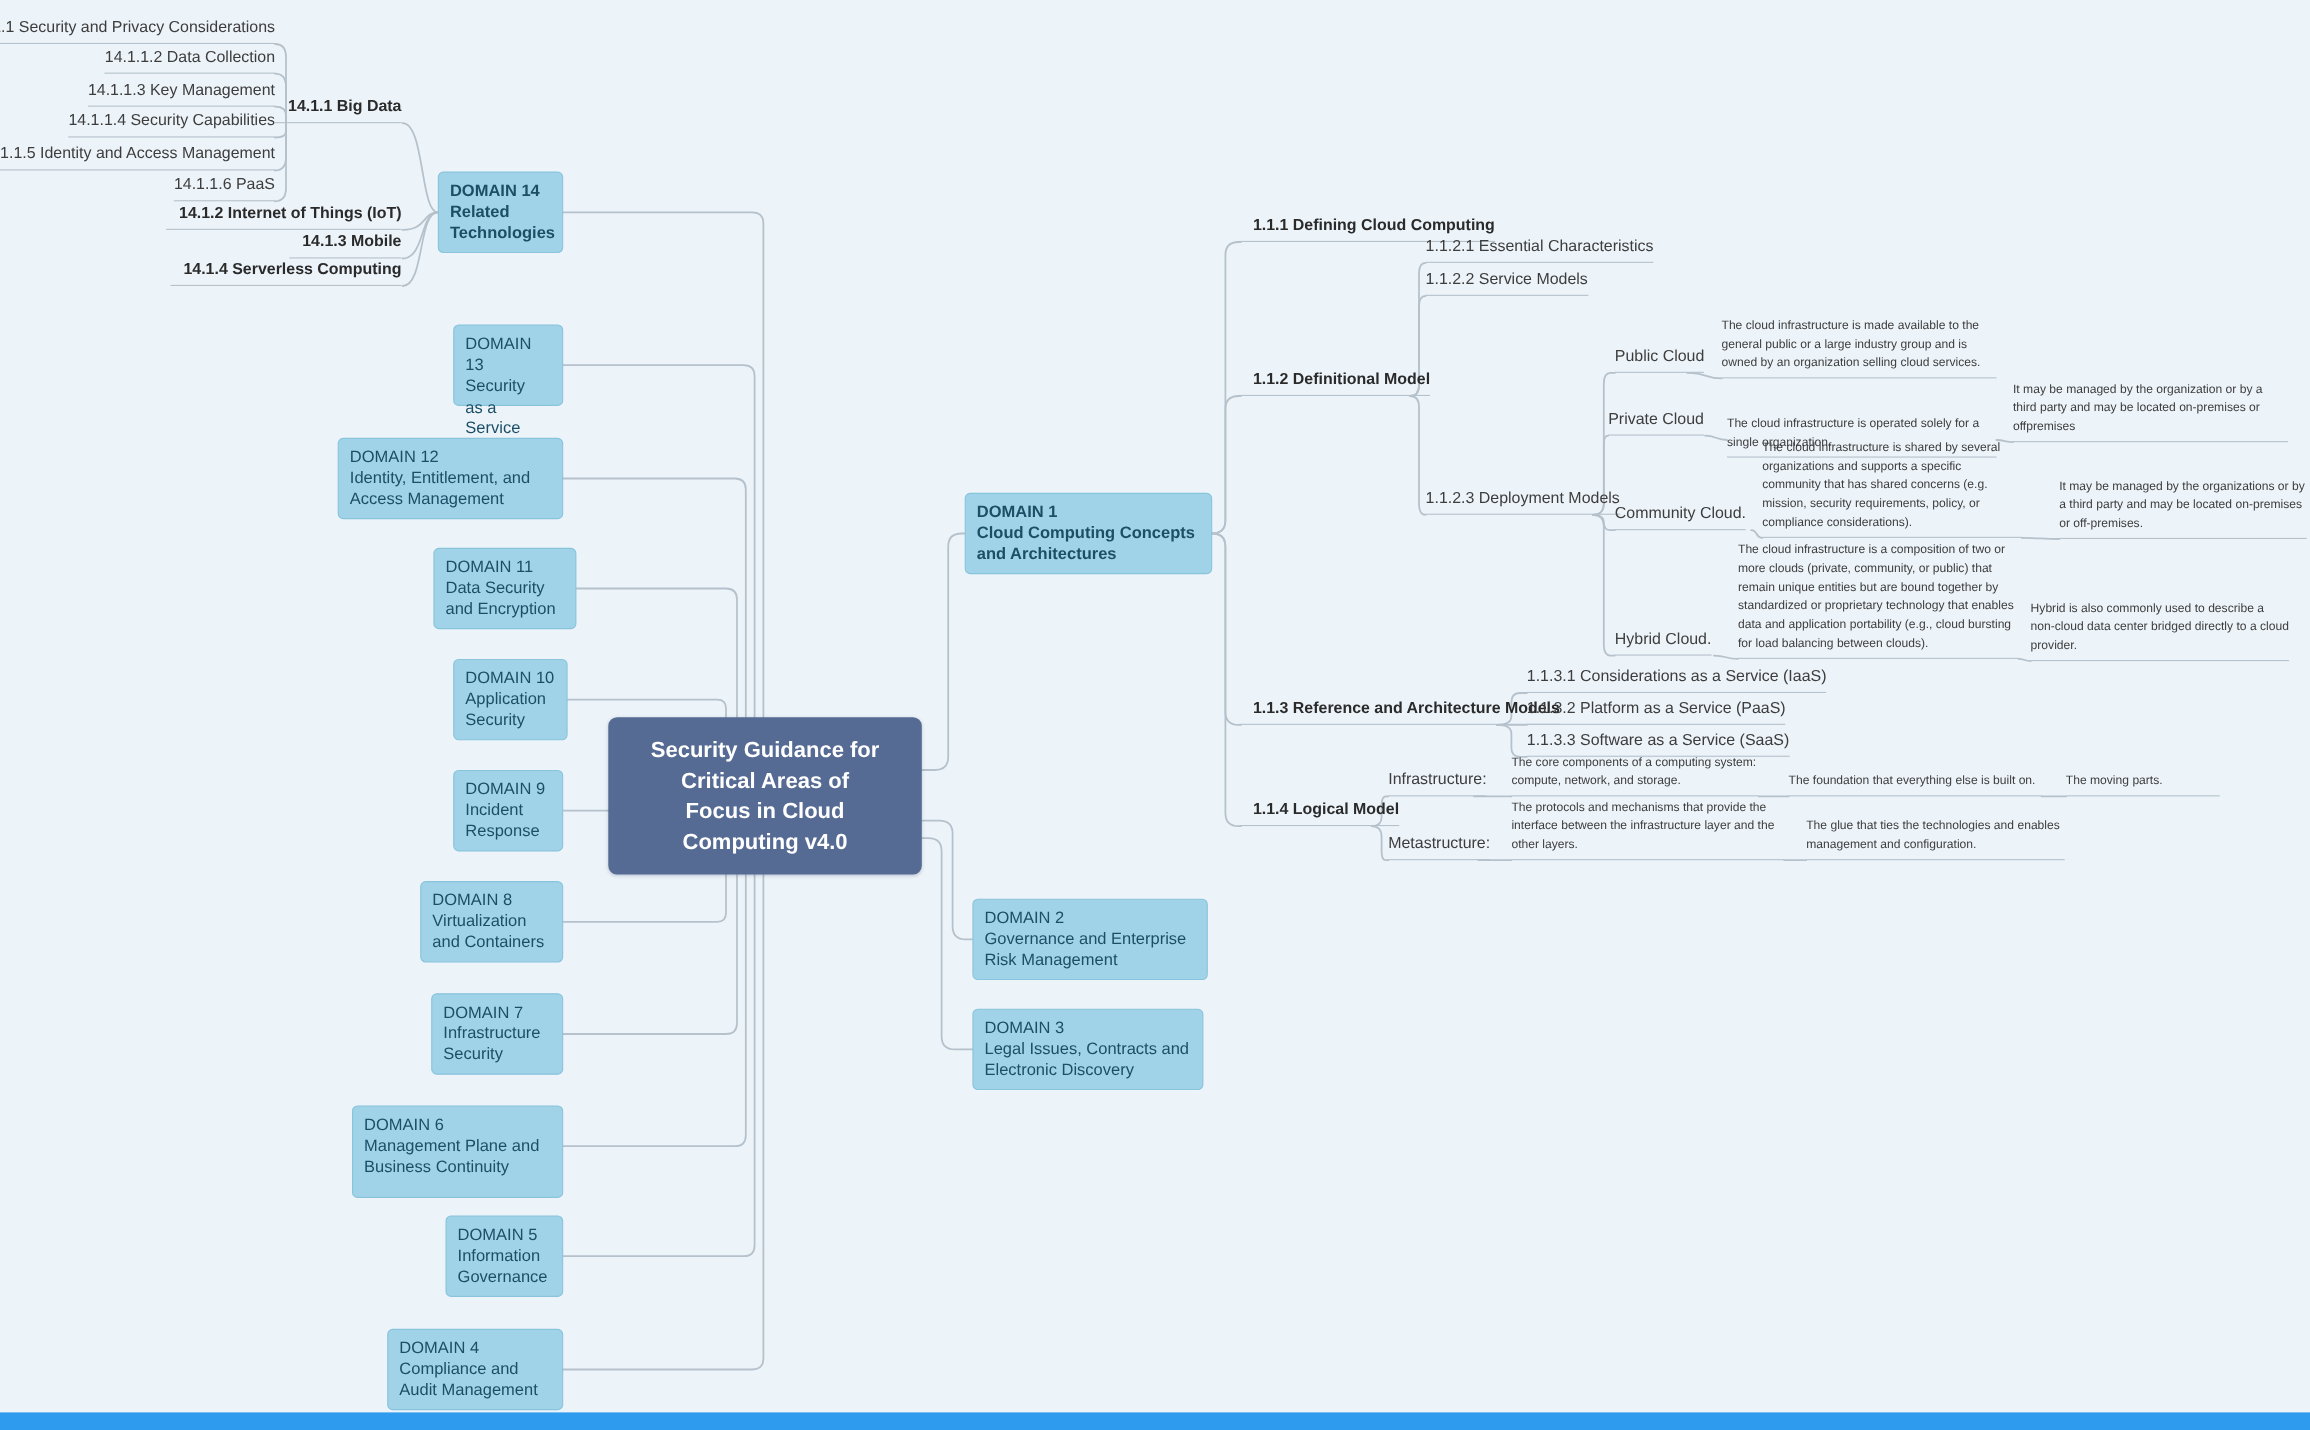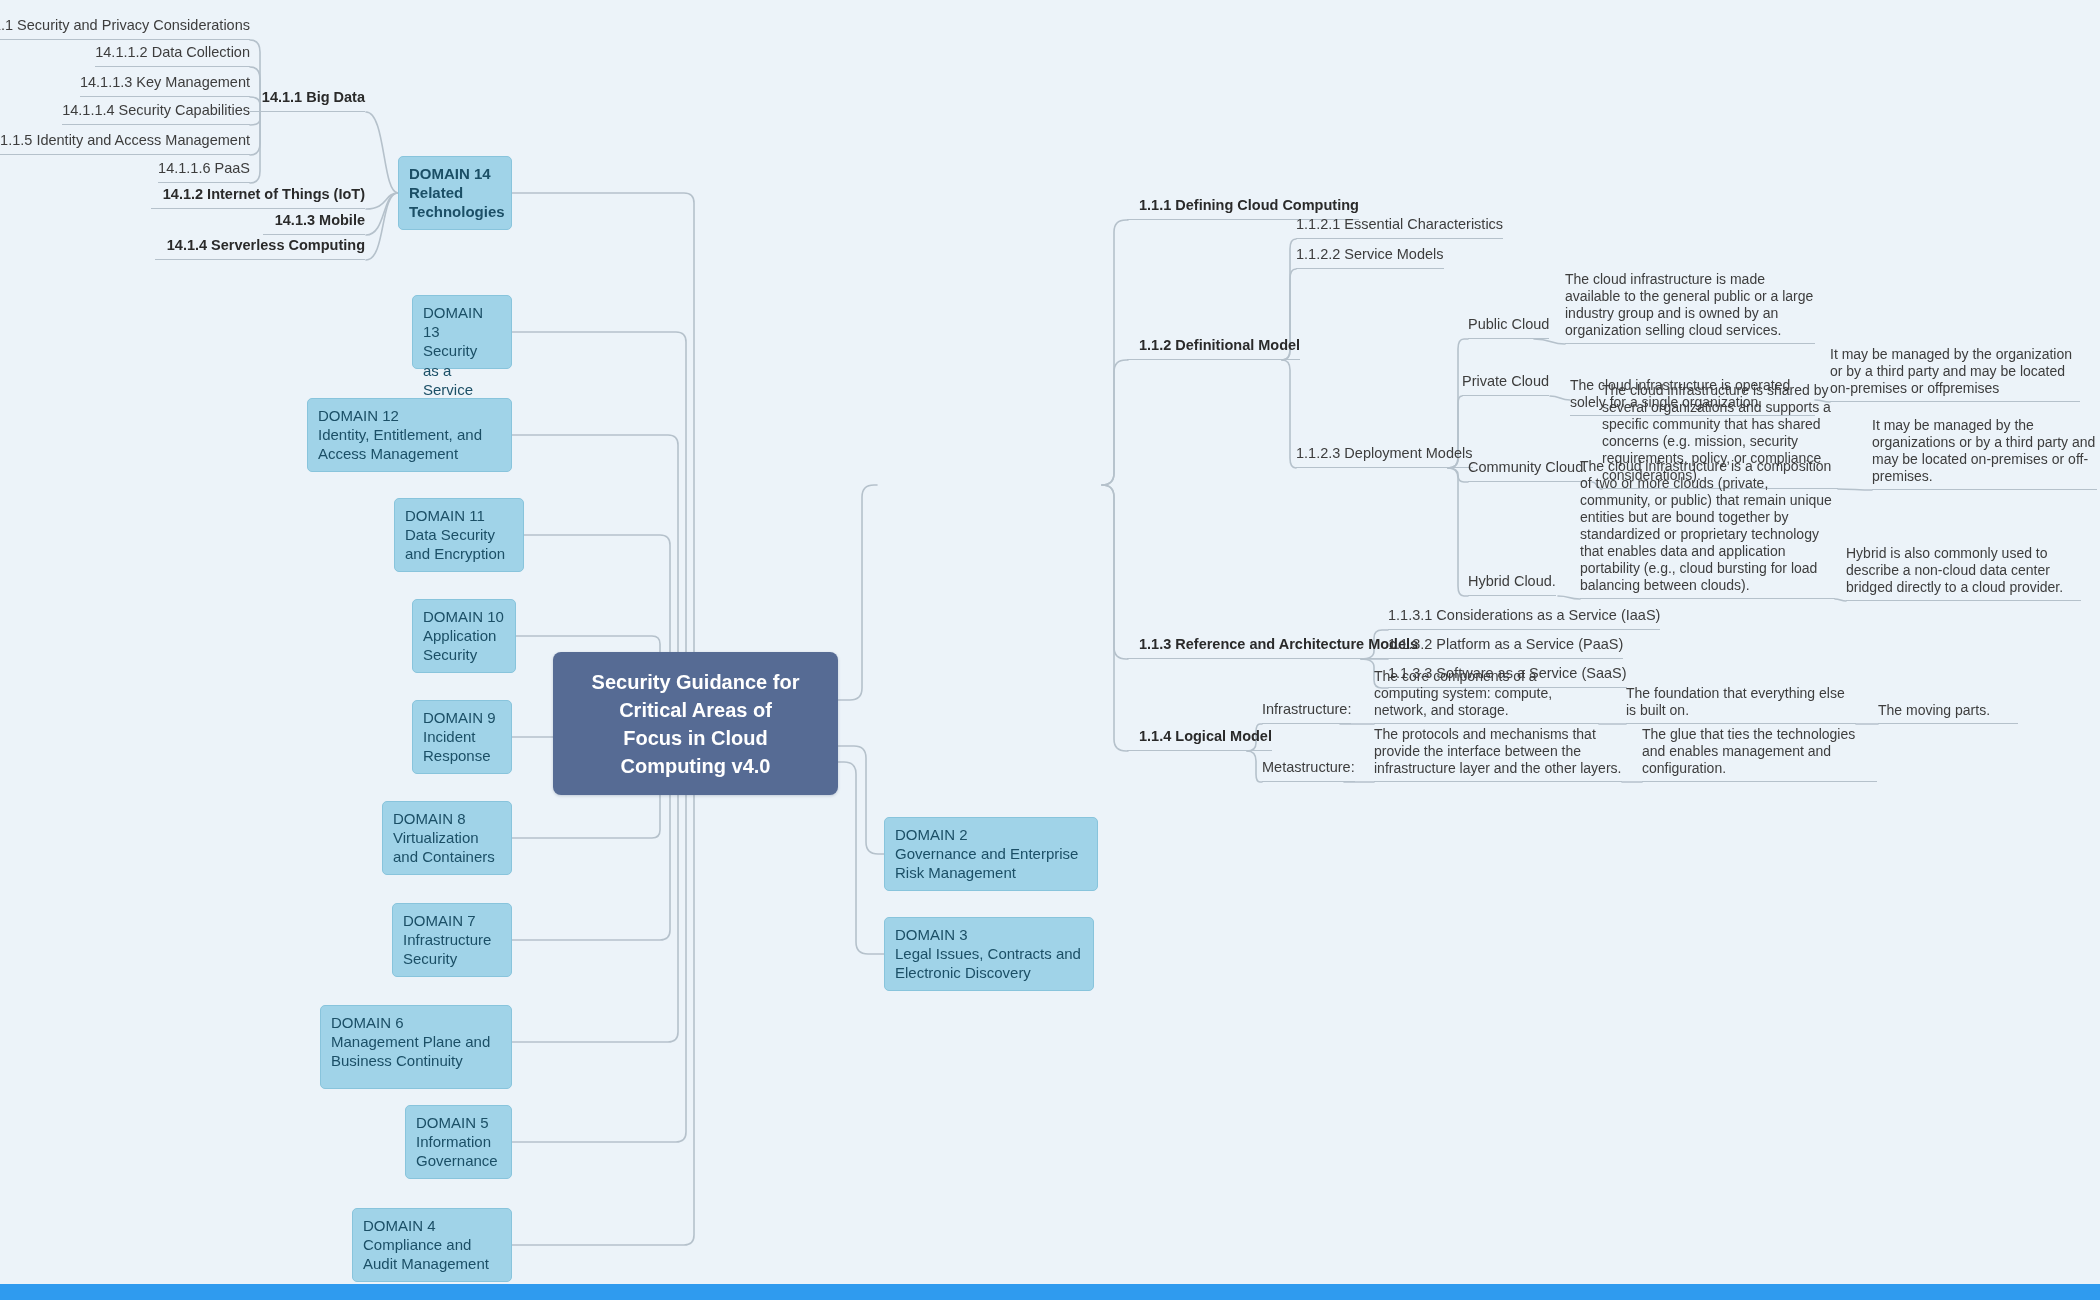--- a/index.html
+++ b/index.html
@@ -25,21 +25,21 @@
     padding:7px 10px;font-size:15px;line-height:1.28;color:#1b4f66;
     white-space:pre-line;box-sizing:border-box;z-index:2;
   }
   .dbox.bold{font-weight:bold;}
   .lbl{
     position:absolute;white-space:nowrap;font-size:14.5px;color:#3d3d3d;
     line-height:19px;padding-bottom:4px;border-bottom:1.6px solid #b5c1cb;z-index:2;
   }
   .lbl.b{font-weight:bold;color:#2a2a2a;padding-left:12px;}
   .desc{
-    position:absolute;font-size:14px;color:#3d3d3d;line-height:17px;
+    position:absolute;font-size:11px;color:#3d3d3d;line-height:17px;
     padding-bottom:4px;border-bottom:1.6px solid #b5c1cb;z-index:2;
   }
   .bottom-bar{position:absolute;left:0;bottom:0;width:2100px;height:16px;background:#2f9bef;z-index:4;}
 </style>
 </head>
 <body>
 
 <div class="canvas">
 
   <svg class="wires" width="2100" height="1300">
@@ -140,20 +140,23 @@
   <div class="dbox" style="left:320px;top:1005px;width:192px;height:84px">DOMAIN 6
 Management Plane and
 Business Continuity</div>
   <div class="dbox" style="left:405px;top:1105px;width:107px;height:74px">DOMAIN 5
 Information
 Governance</div>
   <div class="dbox" style="left:352px;top:1208px;width:160px;height:74px">DOMAIN 4
 Compliance and
 Audit Management</div>
 
+  <div class="dbox bold" style="left:877px;top:448px;width:225px;height:74px">DOMAIN 1
+Cloud Computing Concepts
+and Architectures</div>
   <div class="dbox" style="left:884px;top:817px;width:214px;height:74px">DOMAIN 2
 Governance and Enterprise
 Risk Management</div>
   <div class="dbox" style="left:884px;top:917px;width:210px;height:74px">DOMAIN 3
 Legal Issues, Contracts and
 Electronic Discovery</div>
 
   <div class="lbl b" style="right:1735px;bottom:1188px">14.1.1 Big Data</div>
   <div class="lbl" style="right:1850px;bottom:1260px">14.1.1.1 Security and Privacy Considerations</div>
   <div class="lbl" style="right:1850px;bottom:1233px">14.1.1.2 Data Collection</div>

